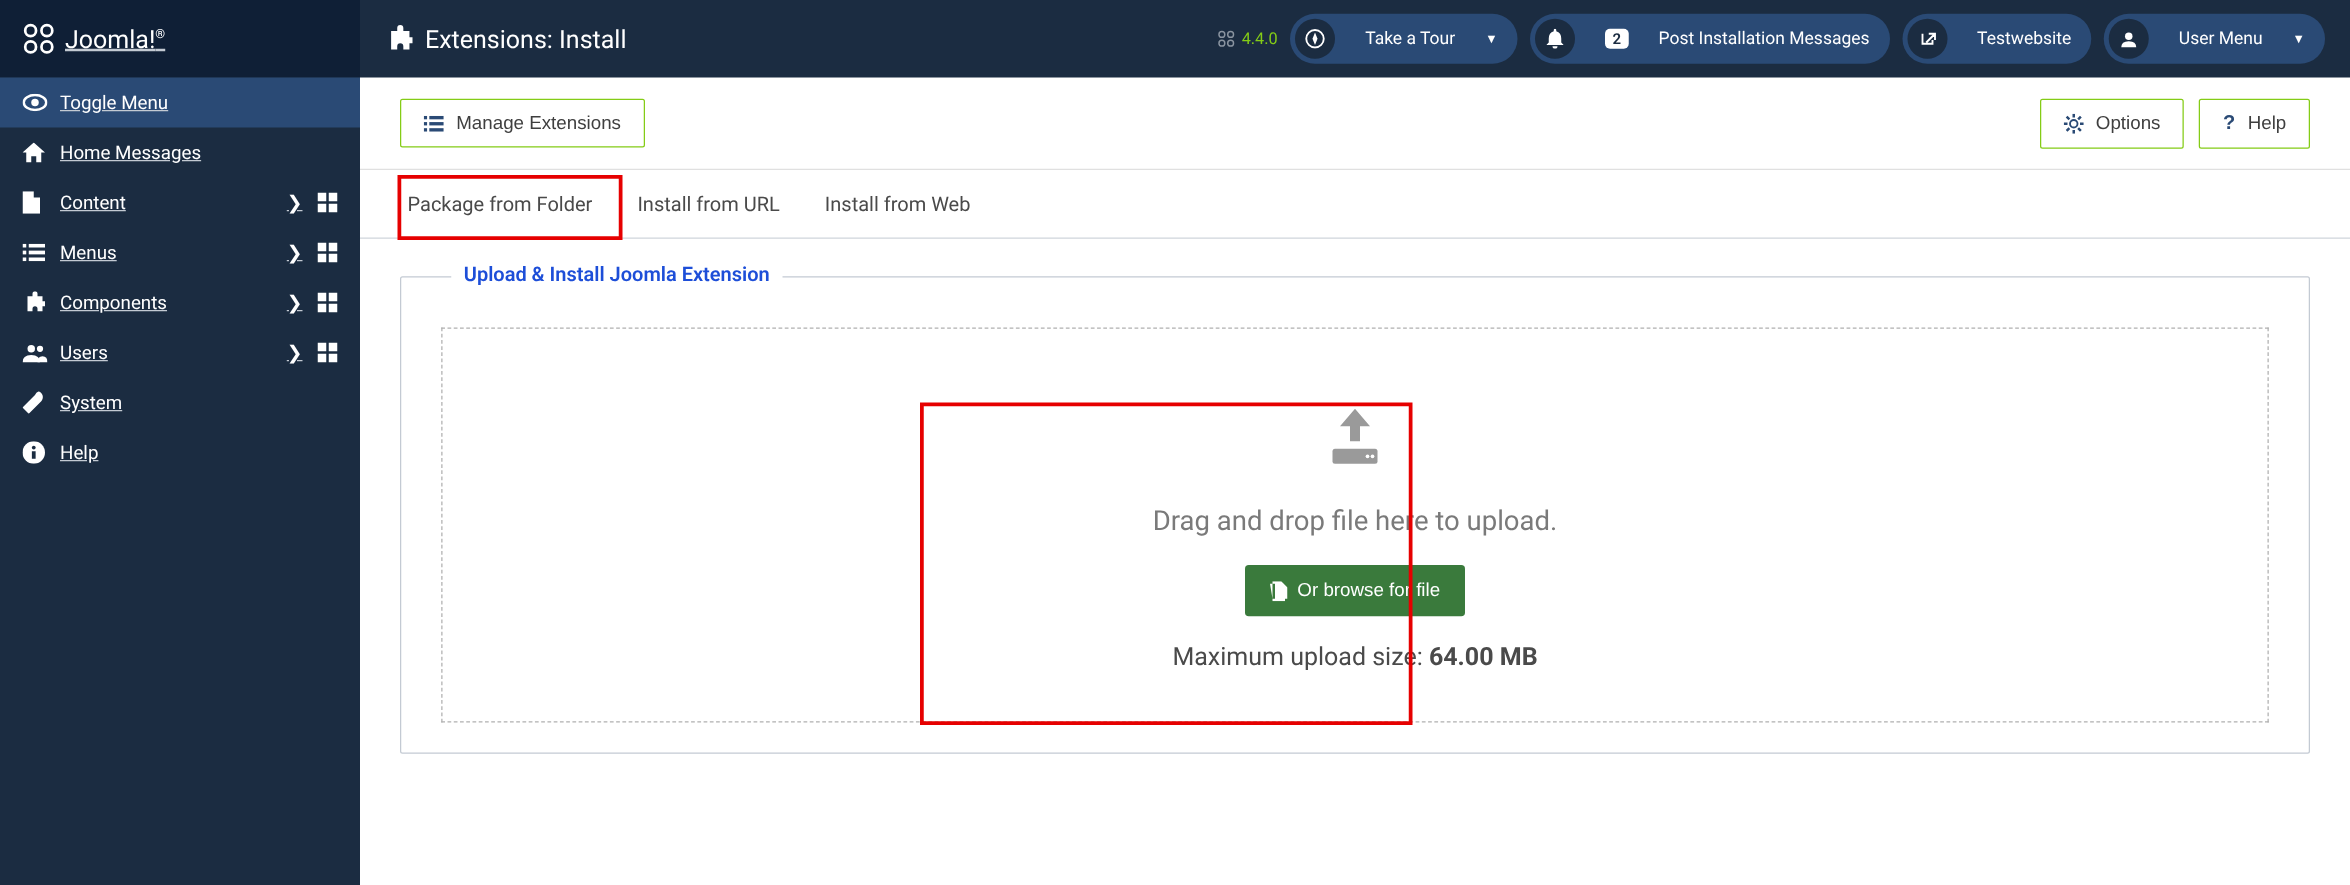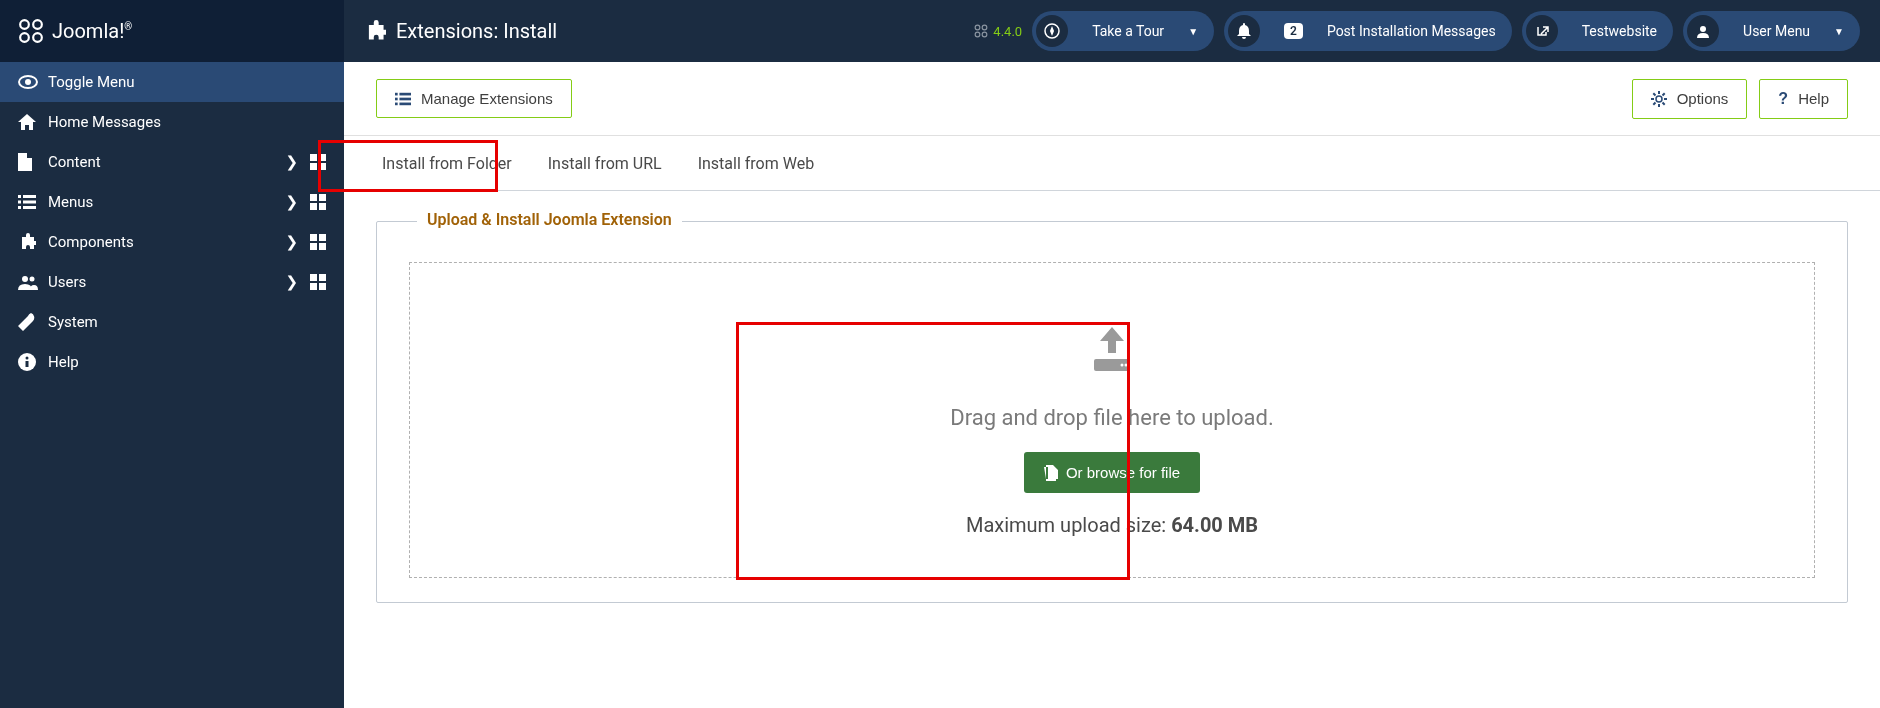--- a/index.html
+++ b/index.html
@@ -1,21 +1,21 @@
 <!DOCTYPE html>
 <html><head>
   <meta charset="utf-8">
   <style>
     * { margin: 0; padding: 0; box-sizing: border-box; }
     body { font-family: -apple-system, BlinkMacSystemFont, "Segoe UI", Roboto, sans-serif; background: #f5f5f5; }
     
     .container { display: flex; height: 100vh; }
     
     
-    .sidebar { width: 344px; background: #1b2c41; color: #c3cad3; display: flex; flex-direction: column; }
+    .sidebar { width: 288px; background: #1b2c41; color: #c3cad3; display: flex; flex-direction: column; text-decoration: underline; }
     .logo { height: 62px; background: #0f1f36; display: flex; align-items: center; padding: 0 18px; }
     .logo-text { font-size: 20px; color: #fff; font-weight: 400; margin-left: 8px; }
     .logo-text sup { font-size: 10px; }
     .joomla-icon { width: 26px; height: 26px; }
     
     .sidebar-item { height: 40px; display: flex; align-items: center; padding: 0 18px; cursor: pointer; font-size: 15px; color: #fff; }
     .sidebar-item.active { background: #2a4a75; }
     .sidebar-item .icon-slot { width: 30px; display: flex; align-items: center; }
     .sidebar-item .label { flex: 1; }
     .sidebar-item .chevron { margin-right: 12px; }
@@ -36,21 +36,21 @@
     .toolbar-right { margin-left: auto; display: flex; gap: 12px; }
     
     
     .tabs { display: flex; padding: 0 20px; border-bottom: 1px solid #d0d5db; }
     .tab { padding: 18px 18px 14px; font-size: 16px; color: #4a4a4a; cursor: pointer; border-bottom: 3px solid transparent; }
     .tab.active { color: #1f3b6b; font-weight: 600; border-bottom-color: transparent; }
     
     
     .content-area { padding: 30px 32px; }
     .fieldset { border: 1px solid #c3cad3; border-radius: 2px; padding: 40px 32px 24px; position: relative; }
-    .fieldset-legend { position: absolute; top: -12px; left: 40px; background: #fff; padding: 0 10px; font-size: 16px; color: #a16207; font-weight: 600; }
+    .fieldset-legend { position: absolute; top: -12px; left: 40px; background: #fff; padding: 0 10px; font-size: 16px; color: #1d4ed8; font-weight: 600; }
     .dropzone { border: 1px dashed #b0b0b0; padding: 60px 20px 40px; display: flex; flex-direction: column; align-items: center; }
     .upload-icon { width: 52px; height: 52px; margin-bottom: 30px; }
     .drop-text { font-size: 22px; color: #7a7a7a; margin-bottom: 22px; }
     .browse-btn { background: #3a7a3c; color: #fff; border: none; border-radius: 3px; padding: 12px 20px; font-size: 15px; cursor: pointer; display: flex; align-items: center; gap: 8px; margin-bottom: 20px; }
     .size-text { font-size: 20px; color: #4a4a4a; }
     .size-text strong { font-weight: 700; }
     
     .red-box-1 { position: absolute; border: 3px solid #e60000; top: 140px; left: 318px; width: 180px; height: 52px; pointer-events: none; }
     .red-box-2 { position: absolute; border: 3px solid #e60000; top: 322px; left: 736px; width: 394px; height: 258px; pointer-events: none; }
   </style>
@@ -254,21 +254,21 @@
           <span>Options</span>
         </button>
         <button class="toolbar-btn">
           <span style="color:#2a4a75;font-weight:700;font-size:16px">?</span>
           <span>Help</span>
         </button>
       </div>
     </div>
 
     <div class="tabs">
-      <div class="tab">Install from Folder</div>
+      <div class="tab">Package from Folder</div>
       <div class="tab">Install from URL</div>
       <div class="tab">Install from Web</div>
     </div>
 
     <div class="content-area">
       <div class="fieldset">
         <div class="fieldset-legend">Upload &amp; Install Joomla Extension</div>
         <div class="dropzone">
           <svg class="upload-icon" viewBox="0 0 52 52">
             <path d="M26 4 L38 18 L30 18 L30 30 L22 30 L22 18 L14 18 Z" fill="#9a9a9a"></path>

